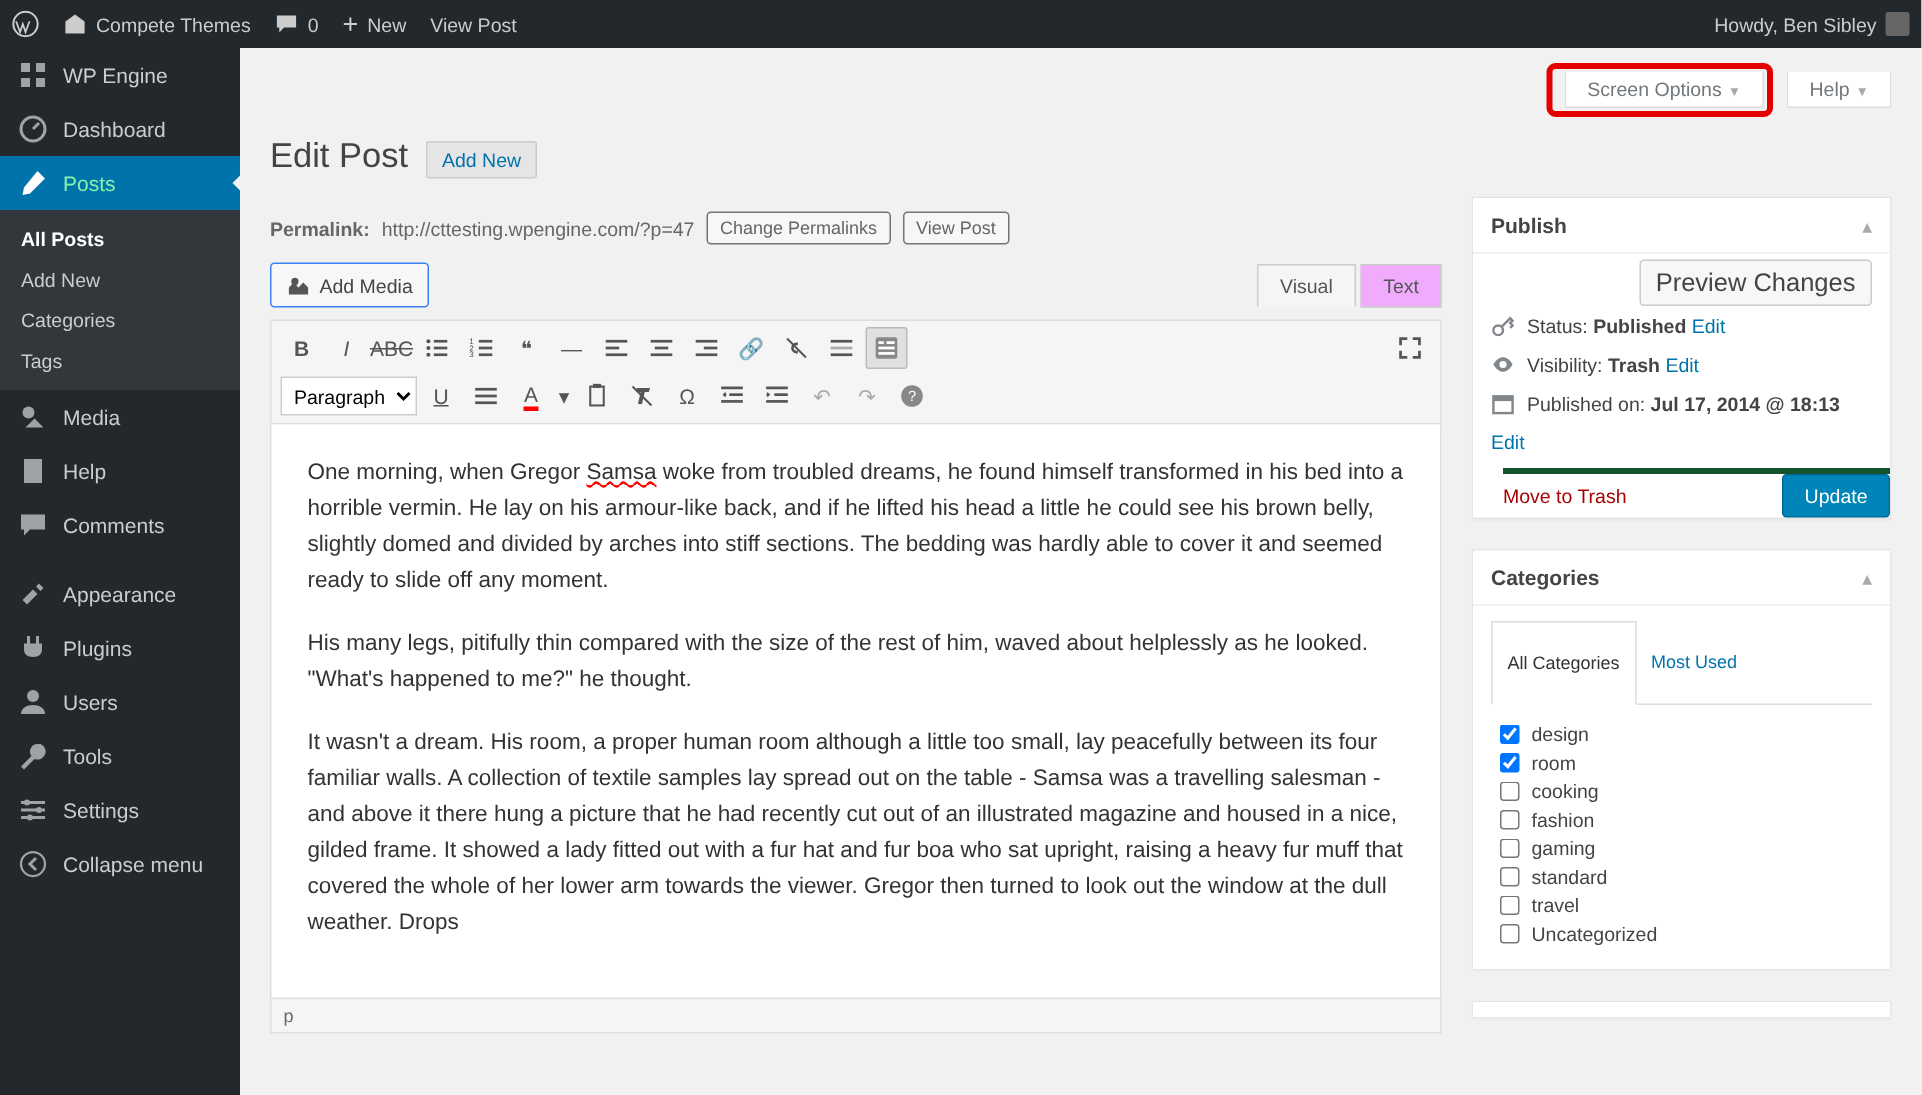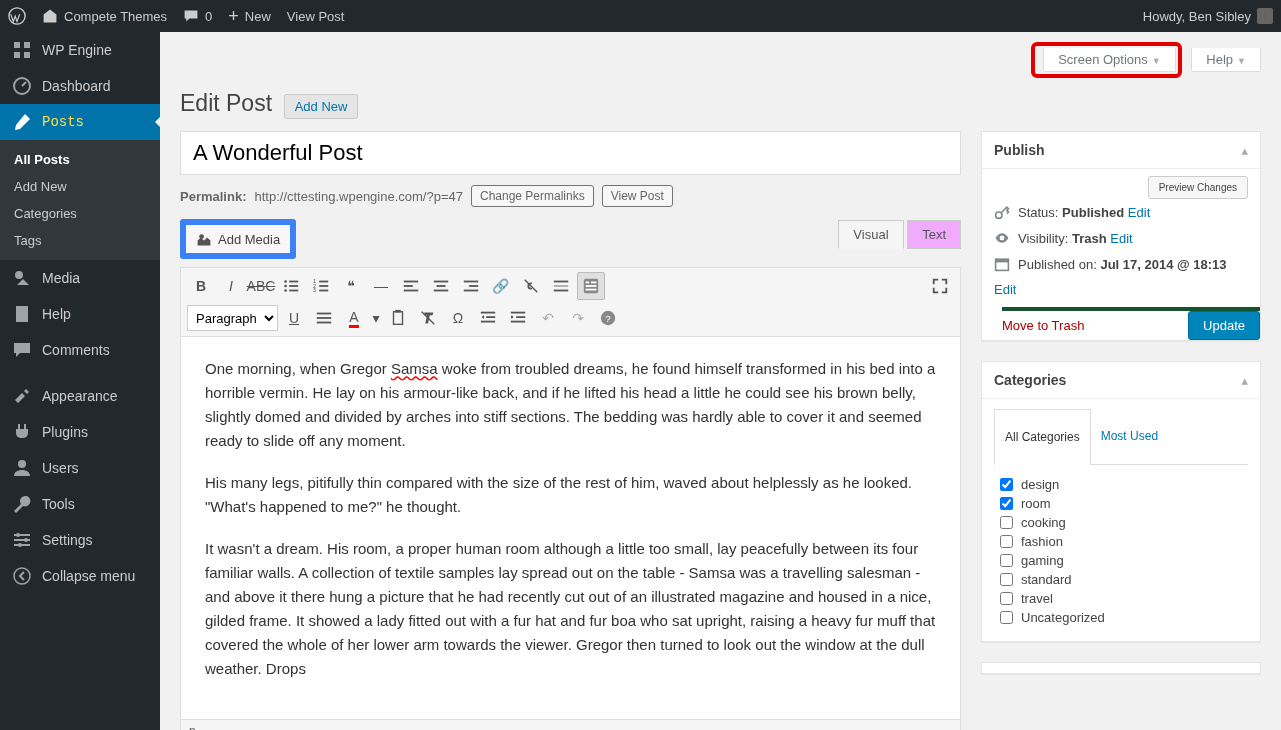--- a/index.html
+++ b/index.html
@@ -8,21 +8,21 @@
 
 
 #adminbar { background: #23282d; height: 32px; color: #eee; display: flex; align-items: center; font-size: 13px; padding: 0 8px; justify-content: space-between; }
 #adminbar .left, #adminbar .right { display: flex; align-items: center; gap: 16px; }
 #adminbar .item { color: #ccc; display: flex; align-items: center; gap: 6px; cursor: pointer; }
 #adminbar .avatar { width: 16px; height: 16px; background: #666; border-radius: 2px; }
 
 
 #sidebar { position: absolute; left:0; top:32px; bottom:0; width:160px; background:#23282d; color:#eee; font-size:14px; }
 #sidebar .menu-item { display:flex; align-items:center; gap:10px; padding:8px 12px; color:#ccc; cursor:pointer; }
-#sidebar .menu-item.current { background:#0073aa; color:#fde047; position:relative;font-family:Liberation Mono, monospace; }
+#sidebar .menu-item.current { background:#0073aa; color:#86efac; position:relative; }
 #sidebar .menu-item.current::after { content:""; position:absolute; right:-1px; top:50%; margin-top:-6px; border:6px solid transparent; border-right-color:#f1f1f1; }
 #sidebar .submenu { background:#32373c; padding:6px 0; }
 #sidebar .submenu .sub-item { padding:6px 12px 6px 14px; color:#ccc; font-size:13px; cursor:pointer; }
 #sidebar .submenu .sub-item.current { font-weight:600; color:#fff; }
 #sidebar .icon-svg { width:20px; height:20px; fill:#9ea3a8; }
 #sidebar .menu-item.current .icon-svg { fill:#fff; }
 
 
 #main { position:absolute; left:160px; right:0; top:32px; bottom:0; padding:10px 20px 0 20px; overflow:auto; }
 .screen-meta { text-align:right; margin-bottom:8px; }
@@ -35,21 +35,21 @@
 
 .content-row { display:flex; gap:20px; align-items:flex-start; }
 .main-col { flex:1; min-width:0; }
 .side-col { width:280px; }
 
 .title-input { width:100%; padding:8px 12px; font-size:22px; border:1px solid #ddd; background:#fff; }
 
 .permalink-row { margin:10px 0 12px; color:#666; font-size:13px; display:flex; align-items:center; gap:8px; flex-wrap:wrap; }
 .perm-btn { background:#f7f7f7; border:1px solid #737373; padding:3px 8px; border-radius:3px; font-size:12px; cursor:pointer; }
 
-.add-media-btn { background:#f7f7f7; border:6px solid #3b82f6; padding:6px 10px; border-radius:3px; cursor:pointer; display:inline-flex; align-items:center; gap:6px; font-size:13px; }
+.add-media-btn { background:#f7f7f7; border:1px solid #3b82f6; padding:6px 10px; border-radius:3px; cursor:pointer; display:inline-flex; align-items:center; gap:6px; font-size:13px; }
 .editor-tabs { float:right; }
 .editor-tabs .etab { display:inline-block; padding:6px 14px; border:1px solid #ccc; background:#f0abfc; color:#555; cursor:pointer; position:relative; top:1px; }
 .editor-tabs .etab.active { background:#f5f5f5; border-bottom-color:#f5f5f5; }
 
 .editor-wrap { clear:both; margin-top:8px; }
 .toolbar { background:#f5f5f5; border:1px solid #dedede; padding:4px 6px; }
 .toolbar-row { display:flex; align-items:center; gap:2px; flex-wrap:wrap; }
 .tool-btn { width:28px; height:28px; display:flex; align-items:center; justify-content:center; border:1px solid transparent; border-radius:2px; cursor:pointer; color:#555; font-size:14px; }
 .tool-btn.active { background:#e0e0e0; border-color:#bbb; }
 .tool-btn svg { width:18px; height:18px; fill:#555; }
@@ -63,21 +63,21 @@
 
 .postbox { background:#fff; border:1px solid #e5e5e5; box-shadow:0 1px 1px rgba(0,0,0,.04); margin-bottom:20px; }
 .postbox .handle { display:flex; justify-content:space-between; align-items:center; padding:10px 12px; border-bottom:1px solid #eee; }
 .postbox .handle h2 { font-size:14px; font-weight:600; }
 .postbox .inside { padding:10px 12px; font-size:13px; }
 .pub-row { margin-bottom:10px; display:flex; align-items:center; gap:8px; }
 .pub-row .icon-svg { width:16px; height:16px; fill:#82878c; flex-shrink:0; }
 .pub-actions { display:flex; justify-content:space-between; align-items:center; border-top:4px solid #14532d; padding:0;margin-left:20px; }
 .trash-link { color:#a00; }
 .button-primary { background:#0085ba; border:1px solid #006799; color:#fff; padding:6px 14px; border-radius:3px; cursor:pointer; font-size:13px; }
-.button-secondary { background:#f7f7f7; border:1px solid #ccc; padding:5px 10px; border-radius:3px; cursor:pointer; font-size:10px; }
+.button-secondary { background:#f7f7f7; border:1px solid #ccc; padding:5px 10px; border-radius:3px; cursor:pointer; font-size:17px; }
 
 .cat-tabs { display:flex; border-bottom:1px solid #ddd; }
 .cat-tabs .ctab { padding:20px 10px; font-size:12px; cursor:pointer; color:#0073aa; }
 .cat-tabs .ctab.active { border:1px solid #ddd; border-bottom-color:#fff; background:#fff; margin-bottom:-1px; color:#333; }
 .cat-list { padding:10px 6px 4px; }
 .cat-list label { display:flex; align-items:center; gap:8px; padding:2px 0; font-size:13px; }
 .add-cat-link { display:block; padding:6px 0 0; font-weight:600; color:#0073aa; font-size:13px; }
 
 .triangle-toggle { color:#aaa; cursor:pointer; }
 .right-align { text-align:right; margin-bottom:10px; }
@@ -221,21 +221,20 @@
       <span class="screen-tab"><span>Screen Options</span><span class="caret">▼</span></span>
     </span>
     <span class="screen-tab"><span>Help</span><span class="caret">▼</span></span>
   </div>
 
   <h1 class="page-title">Edit Post</h1>
   <span class="page-title-action">Add New</span>
 
   <div class="content-row">
     <div class="main-col">
-      <input class="title-input" value="A Wonderful Post" style="">
 
       <div class="permalink-row">
         <strong>Permalink:</strong>
         <span>http://cttesting.wpengine.com/?p=47</span>
         <span class="perm-btn">Change Permalinks</span>
         <span class="perm-btn">View Post</span>
       </div>
 
       <span class="add-media-btn">
         <svg width="16" height="16" viewBox="0 0 20 20">

